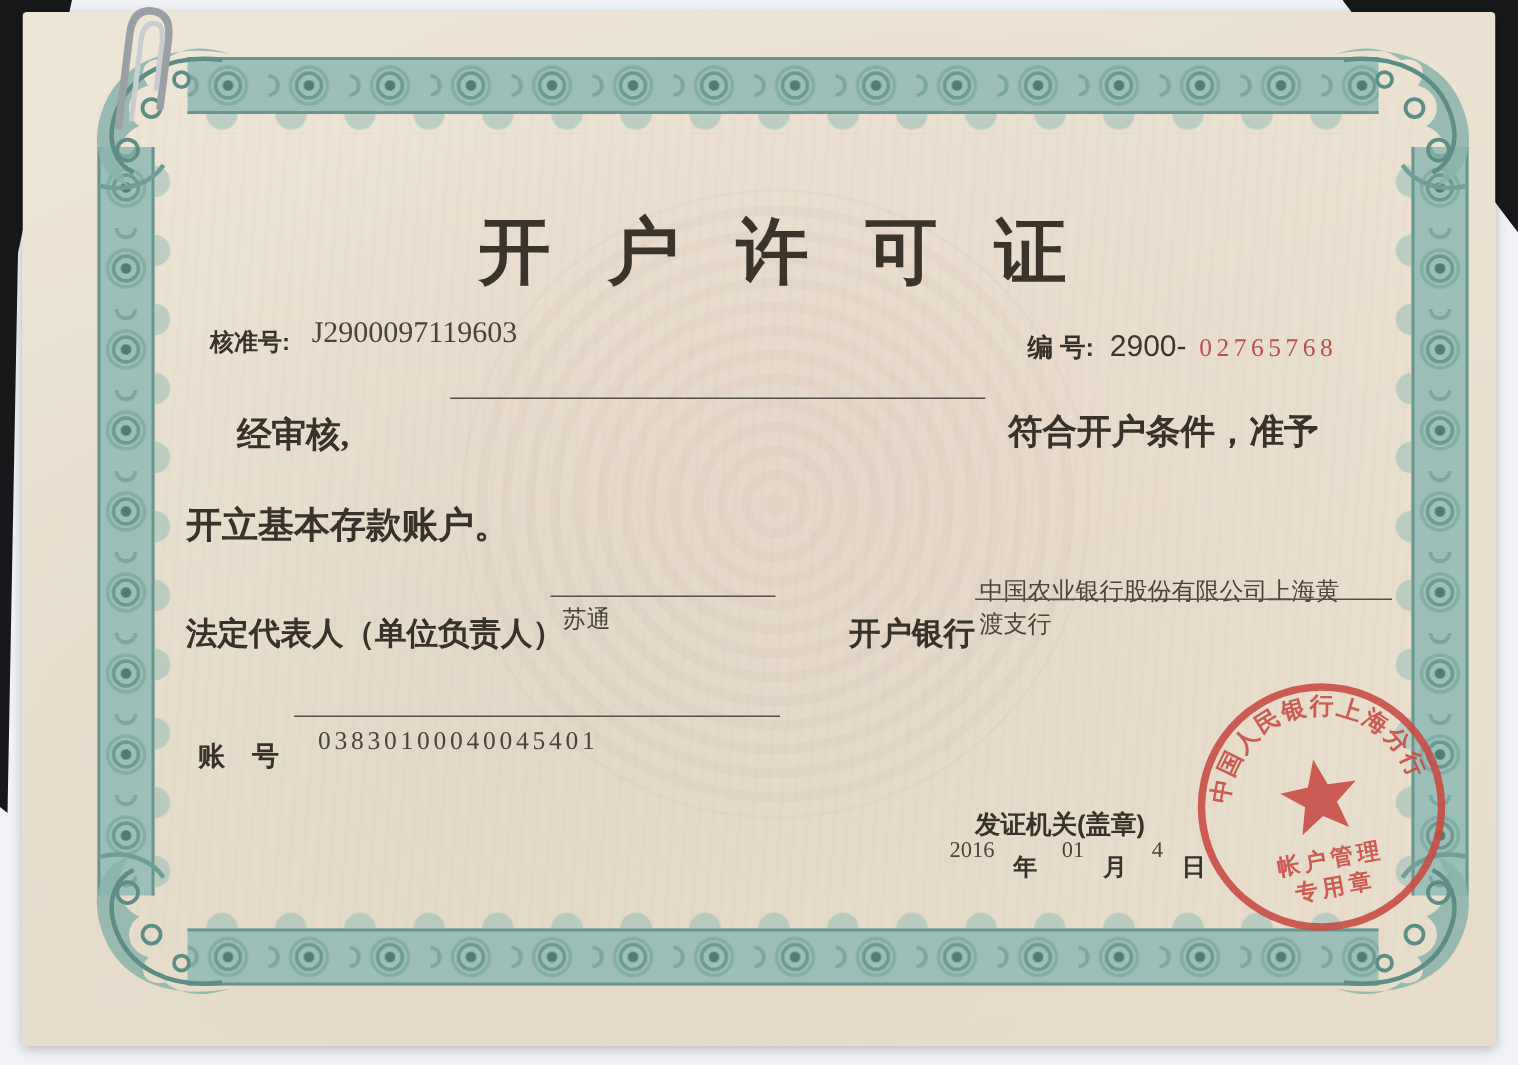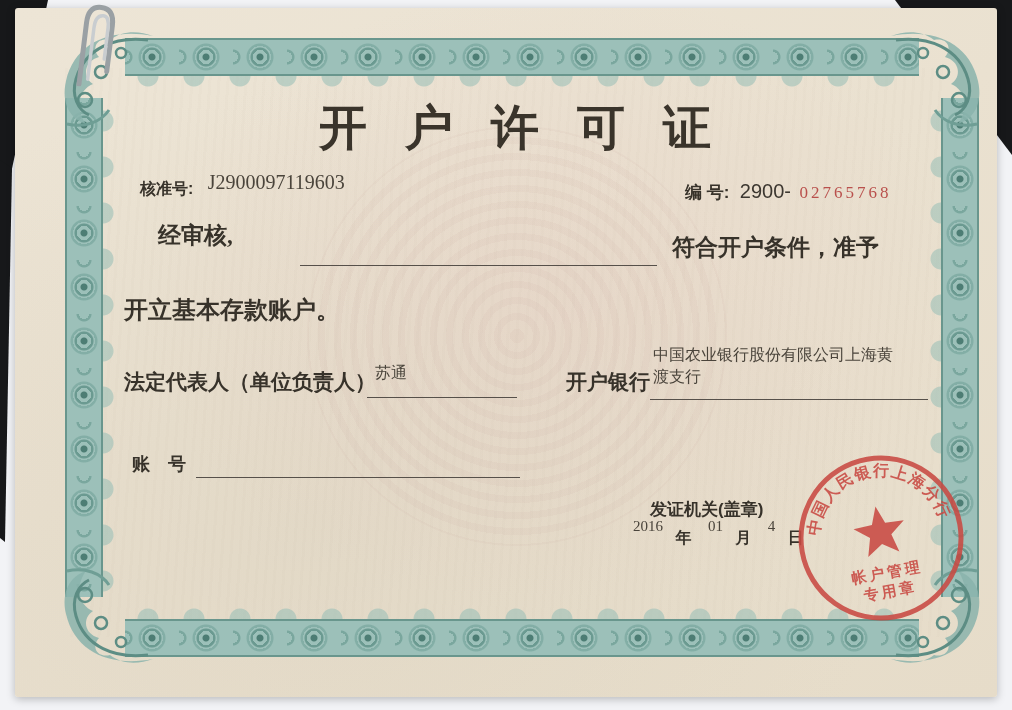--- a/index.html
+++ b/index.html
@@ -72,21 +72,21 @@
   }
   .bs-v.left::after{right:-15px;background-image:radial-gradient(circle at 0 50%, rgba(150,190,182,.55) 0 10px, rgba(0,0,0,0) 11px);}
   .bs-v.right::before{left:-15px;background-image:radial-gradient(circle at 100% 50%, rgba(150,190,182,.55) 0 10px, rgba(0,0,0,0) 11px);}
   .corner{position:absolute;width:104px;height:104px;}
   .c-tl{left:-12px;top:-12px;}
   .c-tr{right:-12px;top:-12px;transform:scaleX(-1);}
   .c-bl{left:-12px;bottom:-12px;transform:scaleY(-1);}
   .c-br{right:-12px;bottom:-12px;transform:scale(-1,-1);}
 
   
-  .abs{position:absolute;white-space:nowrap;}
+  .abs{position:absolute;white-space:nowrap;margin-top:40px;}
   .blabel{font-weight:700;color:#37322a;font-family:"Liberation Sans",sans-serif;}
   .sval{font-family:"Liberation Serif",serif;color:#4a443b;}
   .title{
     left:0;right:0;top:88px;text-align:center;
     font-family:"Liberation Serif",serif;font-weight:900;font-size:48px;
     color:#3a342b;letter-spacing:38px;padding-left:56px;
   }
   .uline{position:absolute;height:0;border-bottom:1.5px solid #56504a;}
   .red{color:#b9504c;}
   .seal-wrap{position:absolute;left:778px;top:442px;width:176px;height:176px;transform:rotate(-10deg);opacity:.88;}
@@ -150,35 +150,36 @@
       <span class="blabel" style="font-size:16px;">核准号:</span>
       <span class="sval" style="font-size:20px;position:relative;top:-5px;margin-left:10px;">J2900097119603</span>
     </div>
 
     <div class="abs" style="left:670px;top:172px;">
       <span class="blabel" style="font-size:17px;font-weight:600;">编 号:</span>
       <span style="font-size:20px;color:#3c3730;margin-left:6px;">2900-</span>
       <span class="red sval" style="font-size:17px;letter-spacing:3px;margin-left:4px;">02765768</span>
     </div>
 
-    <div class="abs blabel" style="left:143px;top:212px;font-size:23px;font-family:Liberation Serif, serif;">经审核,</div>
+    <div class="abs blabel" style="left:143px;top:226px;font-size:23px;font-family:Liberation Serif, serif;">经审核,</div>
     <div class="uline" style="left:285px;top:257px;width:357px;"></div>
     <div class="abs blabel" style="left:657px;top:224px;font-size:23px;">符合开户条件，准予</div>
 
     <div class="abs blabel" style="left:109px;top:360px;font-size:21px;">法定代表人（单位负责人）</div>
 
     <div class="abs blabel" style="left:109px;top:286px;font-size:24px;">开立基本存款账户。</div>
     <div class="abs sval" style="left:360px;top:355px;font-size:16px;text-align:right;">苏通</div>
     <div class="uline" style="left:352px;top:389px;width:150px;"></div>
 
     <div class="abs blabel" style="left:551px;top:360px;font-size:21px;">开户银行</div>
     <div class="abs sval" style="left:638px;top:336px;font-size:16px;width:250px;white-space:normal;line-height:22px;">中国农业银行股份有限公司上海黄渡支行</div>
     <div class="uline" style="left:635px;top:391px;width:278px;"></div>
 
     <div class="abs blabel" style="left:117px;top:444px;font-size:18px;">账　号</div>
+    <div class="abs sval" style="left:197px;top:436px;font-size:17px;letter-spacing:2.5px;">03830100040045401</div>
     <div class="uline" style="left:181px;top:469px;width:324px;"></div>
 
     <div class="abs blabel" style="left:635px;top:490px;font-size:17px;">发证机关(盖章)</div>
     <div class="abs" style="left:618px;top:508px;">
       <span class="sval" style="font-size:15px;">2016</span>
       <span class="blabel" style="font-size:16px;position:relative;top:12px;margin-left:8px;">年</span>
       <span class="sval" style="font-size:15px;margin-left:12px;">01</span>
       <span class="blabel" style="font-size:16px;position:relative;top:12px;margin-left:8px;">月</span>
       <span class="sval" style="font-size:15px;margin-left:12px;">4</span>
       <span class="blabel" style="font-size:16px;position:relative;top:12px;margin-left:8px;">日</span>

